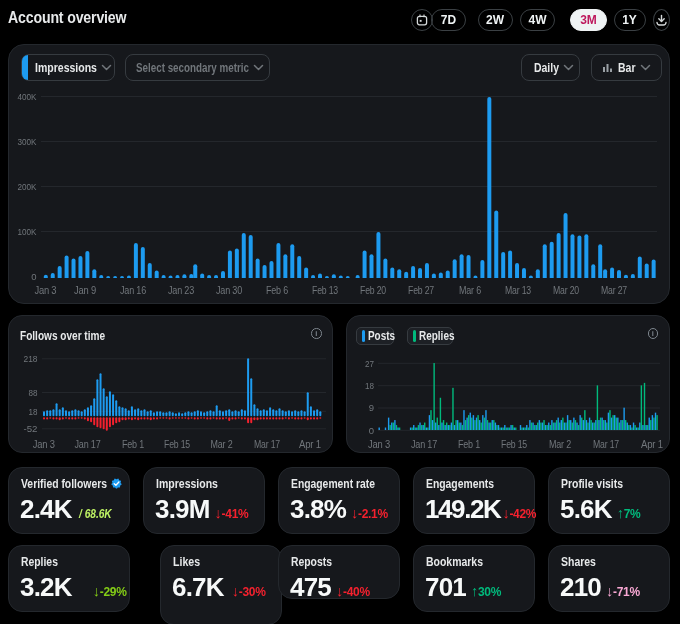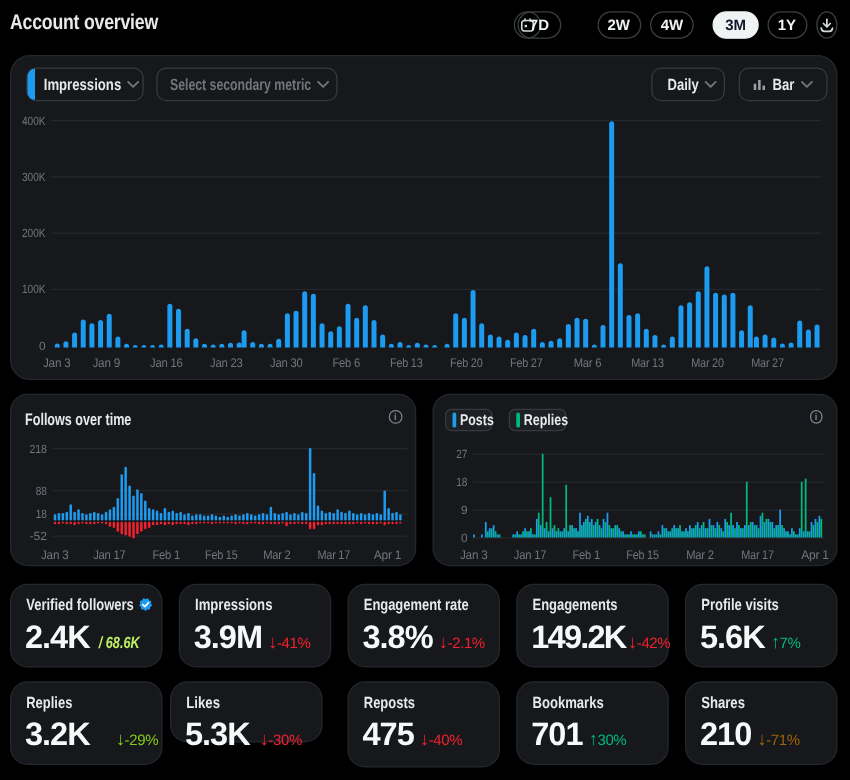--- a/index.html
+++ b/index.html
@@ -1,46 +1,46 @@
 <!DOCTYPE html>
 <html><head><meta charset="utf-8"><style>
 * { margin:0; padding:0; box-sizing:border-box; }
 body { width:680px; height:624px; background:#000; font-family:"Liberation Sans", sans-serif; position:relative; overflow:hidden; }
 .card { position:absolute; background:#16181c; border:1px solid #24282d; border-radius:14px; }
 h1 { position:absolute; left:8px; top:8px; font-size:17px; font-weight:800; color:#e7e9ea; letter-spacing:-0.2px; white-space:nowrap; }
 .pill { position:absolute; top:9px; height:22px; border:1px solid #3b4044; border-radius:11px; color:#eff3f4;
         font-size:12px; font-weight:700; display:flex; align-items:center; justify-content:center; }
-.pill.sel { background:#eff3f4; color:#0f172a; border-color:#eff3f4;text-align:center; }
+.pill.sel { background:#eff3f4; color:#be185d; border-color:#eff3f4;text-align:center; }
 .circbtn { position:absolute; top:9px; width:22px; height:22px; border:1px solid #3b4044; border-radius:50%;
            display:flex; align-items:center; justify-content:center; }
 .ddbtn { position:absolute; border:1px solid #363b40; border-radius:8px; height:27px; display:flex; align-items:center;
          font-size:13px; font-weight:700; color:#e7e9ea; white-space:nowrap; }
 .tickblue { position:absolute; left:0; top:0; bottom:0; width:6px; background:#1d9bf0; border-radius:8px 0 0 8px; }
 .legbtn { position:absolute; height:18px; border:1px solid #363b40; background:#1d2025; border-radius:5px;
           display:flex; align-items:center; font-size:12.5px; font-weight:700; color:#e7e9ea; padding:0 4px 0 5px; }
 .legtick { flex:none; width:3px; height:12px; border-radius:1.5px; margin-right:3px; }
 .ctitle { position:absolute; font-size:13.5px; font-weight:700; color:#e7e9ea; white-space:nowrap; }
 .info { position:absolute; width:10.5px; height:10.5px; border:1.5px solid #7d858d; border-radius:50%; color:#7d858d;
         font-size:7.5px; font-weight:700; display:flex; align-items:center; justify-content:center; }
 .ct { margin:8px 0 0 12px; font-size:13px; font-weight:700; white-space:nowrap; color:#e7e9ea; }
 .cr { margin:3px 0 0 11px; display:flex; align-items:baseline; }
 .cv { font-size:26px; font-weight:800; letter-spacing:-0.8px; color:#f7f9f9; }
-.cd { font-size:12px; font-weight:400; margin-left:5px; letter-spacing:-0.3px; }
+.cd { font-size:12px; font-weight:700; margin-left:5px; letter-spacing:-0.3px; }
 .cx { font-size:13px; font-weight:700; color:#bef264; margin-left:7px; display:inline-block; width:37px;font-style:italic; }
 </style></head><body>
 <h1><span style="display:inline-block;width:121px;white-space:nowrap"><span style="display:inline-block;transform:scaleX(0.832);transform-origin:0 50%;white-space:nowrap">Account overview</span></span></h1>
 <div class="circbtn" style="left:411px">
     <svg width="12" height="12" viewBox="0 0 12 12">
       <rect x="1.4" y="2.4" width="9.2" height="8.4" rx="2" stroke="#d6dadb" stroke-width="1.3" fill="none"></rect>
       <line x1="4" y1="0.6" x2="4" y2="3.2" stroke="#d6dadb" stroke-width="1.1"></line>
       <line x1="8" y1="0.6" x2="8" y2="3.2" stroke="#d6dadb" stroke-width="1.1"></line>
       <rect x="3.7" y="5.9" width="1.9" height="1.9" fill="#d6dadb"></rect>
     </svg>
   </div>
-<div class="pill" style="left:414px;width:35px">7D</div>
+<div class="pill" style="left:431px;width:35px">7D</div>
 <div class="pill" style="left:477.5px;width:35px">2W</div>
 <div class="pill" style="left:520px;width:35px">4W</div>
 <div class="pill sel" style="left:570px;width:37px">3M</div>
 <div class="pill" style="left:613.5px;width:32px">1Y</div>
 <div class="circbtn" style="left:653px;width:17px;height:22px;border-radius:50%/50%">
     <svg width="13" height="13" viewBox="0 0 13 13">
       <path d="M6.5 1.5 V7" stroke="#d6dadb" stroke-width="1.4" fill="none" stroke-linecap="round"></path>
       <path d="M3.8 4.8 L6.5 7.5 L9.2 4.8" stroke="#d6dadb" stroke-width="1.4" fill="none" stroke-linecap="round" stroke-linejoin="round"></path>
       <path d="M2 8.5 Q2.3 11 4.5 11 H8.5 Q10.7 11 11 8.5" stroke="#d6dadb" stroke-width="1.4" fill="none" stroke-linecap="round"></path>
     </svg>
@@ -619,39 +619,39 @@
       <span class="cd" style="color:#00ba7c;margin-left:5px"><span style="font-size:14.5px;line-height:0">↑</span>7%</span>
     </div>
   </div>
 <div class="card" style="left:8px;top:545px;width:122px;height:67px">
     <div class="ct"><span style="display:inline-block;width:36px;white-space:nowrap"><span style="display:inline-block;transform:scaleX(0.798);transform-origin:0 50%;white-space:nowrap">Replies</span></span></div>
     <div class="cr">
       <span class="cv" style="">3.2K</span>
       <span class="cd" style="color:#84cc16;margin-left:21px"><span style="font-size:14.5px;line-height:0">↓</span>-29%</span>
     </div>
   </div>
-<div class="card" style="left:136px;top:545px;width:122px;height:49px">
+<div class="card" style="left:160px;top:545px;width:122px;height:80px">
     <div class="ct"><span style="display:inline-block;width:27px;white-space:nowrap"><span style="display:inline-block;transform:scaleX(0.813);transform-origin:0 50%;white-space:nowrap">Likes</span></span></div>
     <div class="cr">
-      <span class="cv" style="">5.3K</span>
+      <span class="cv" style="">6.7K</span>
       <span class="cd" style="color:#f4212e;margin-left:8px"><span style="font-size:14.5px;line-height:0">↓</span>-30%</span>
     </div>
   </div>
-<div class="card" style="left:278px;top:545px;width:122px;height:69px">
+<div class="card" style="left:278px;top:545px;width:122px;height:54px">
     <div class="ct"><span style="display:inline-block;width:41px;white-space:nowrap"><span style="display:inline-block;transform:scaleX(0.799);transform-origin:0 50%;white-space:nowrap">Reposts</span></span></div>
     <div class="cr">
       <span class="cv" style="">475</span>
       <span class="cd" style="color:#f4212e;margin-left:5px"><span style="font-size:14.5px;line-height:0">↓</span>-40%</span>
     </div>
   </div>
 <div class="card" style="left:413px;top:545px;width:122px;height:67px">
     <div class="ct"><span style="display:inline-block;width:57px;white-space:nowrap"><span style="display:inline-block;transform:scaleX(0.805);transform-origin:0 50%;white-space:nowrap">Bookmarks</span></span></div>
     <div class="cr">
       <span class="cv" style="">701</span>
       <span class="cd" style="color:#00ba7c;margin-left:5px"><span style="font-size:14.5px;line-height:0">↑</span>30%</span>
     </div>
   </div>
 <div class="card" style="left:548px;top:545px;width:122px;height:67px">
     <div class="ct"><span style="display:inline-block;width:35px;white-space:nowrap"><span style="display:inline-block;transform:scaleX(0.806);transform-origin:0 50%;white-space:nowrap">Shares</span></span></div>
     <div class="cr">
       <span class="cv" style="">210</span>
-      <span class="cd" style="color:#a16207;margin-left:5px"><span style="font-size:14.5px;line-height:0">↓</span>-71%</span>
+      <span class="cd" style="color:#f9a8d4;margin-left:5px"><span style="font-size:14.5px;line-height:0">↓</span>-71%</span>
     </div>
   </div>
 </body></html>

